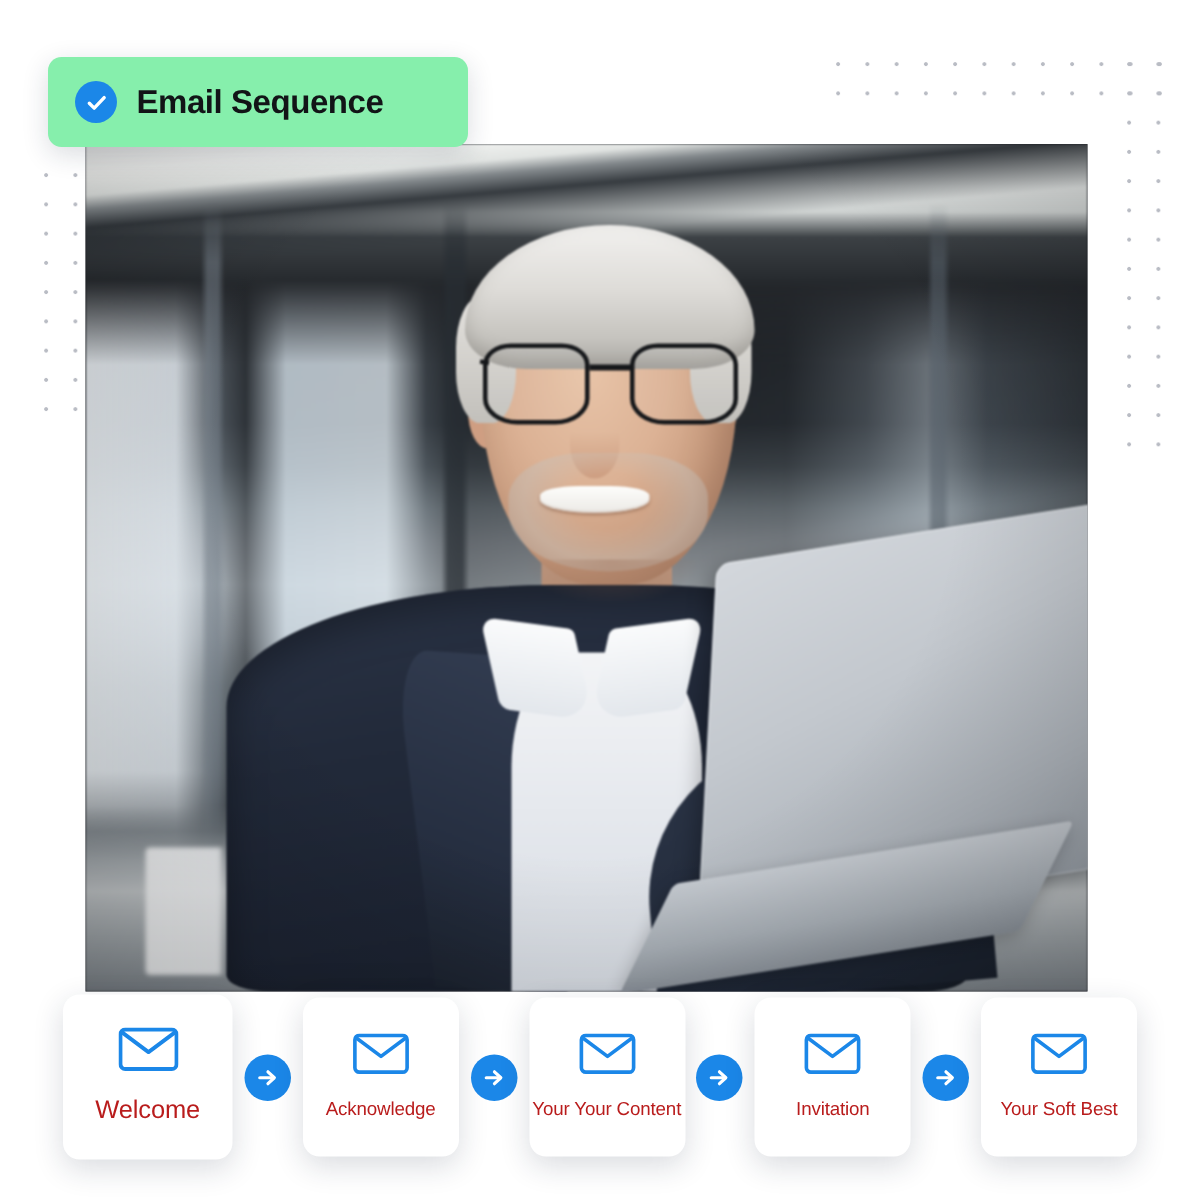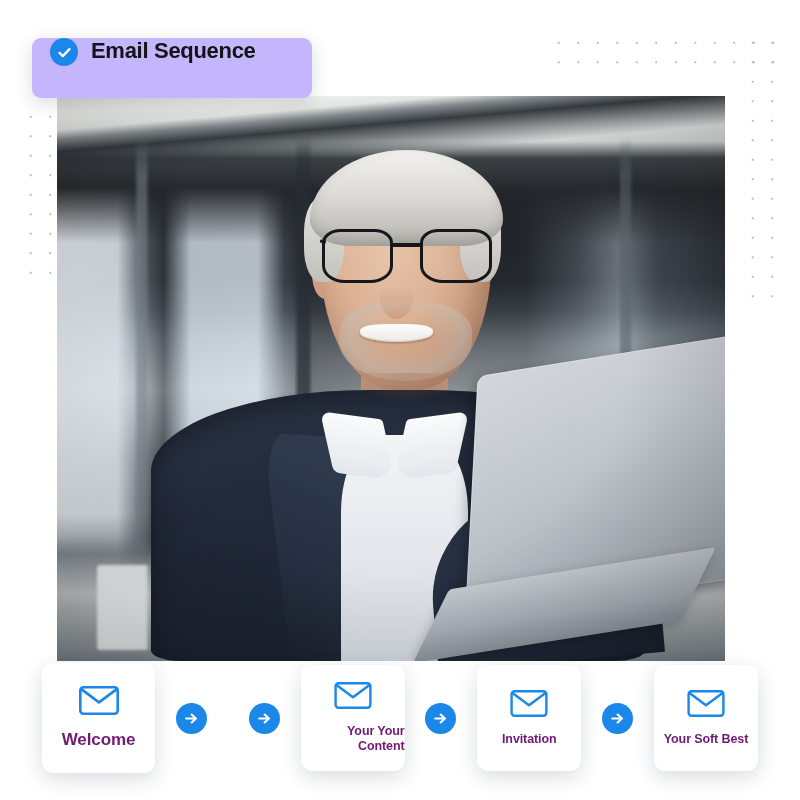--- a/index.html
+++ b/index.html
@@ -308,25 +308,25 @@
   #photo .vignette {
     position: absolute; inset: 0;
     background: radial-gradient(ellipse at 50% 40%, rgba(0,0,0,0) 52%, rgba(0,0,0,.22) 100%);
   }
 
   
   #badge {
     position: absolute;
     left: 32px; top: 38px;
     width: 280px; height: 60px;
-    background: #c4b5fd;
+    background: #86efac;
     border-radius: 9px;
     box-shadow: 0 5px 18px rgba(24,35,60,.16);
     display: flex;
-    align-items: flex-start;
+    align-items: center;
     padding-left: 18px;
     gap: 13px;
     z-index: 5;
   }
   #badge .check {
     width: 28px; height: 28px;
     border-radius: 50%;
     background: #1b87e8;
     display: flex; align-items: center; justify-content: center;
     flex: 0 0 auto;
@@ -355,22 +355,22 @@
     box-shadow: 0 6px 20px rgba(24,35,60,.16);
     display: flex;
     flex-direction: column;
     align-items: center;
     justify-content: center;
     gap: 11px;
     flex: 0 0 auto;
   }
   .step-card .env { display: block; }
   .step-card .step-label {
-    color: #701a75;
-    font-weight: 700;
+    color: #b91c1c;
+    font-weight: 400;
     text-align: right;
     line-height: 1.18;
     letter-spacing: -0.1px;
   }
   .step-card.lg { width: 113px; height: 110px; }
   .step-card.lg .step-label { font-size: 17px; }
   .step-card.sm { width: 104px; height: 106px; }
   .step-card.sm .step-label { font-size: 12.5px; }
 
   .arrow-conn {
@@ -464,20 +464,29 @@
 
     <div class="gap">
       <span class="arrow-conn">
         <svg width="17" height="17" viewBox="0 0 24 24" aria-hidden="true">
           <path d="M4.5 12h13" fill="none" stroke="#ffffff" stroke-width="3" stroke-linecap="round"></path>
           <path d="M12.2 6.4L18.2 12l-6 5.6" fill="none" stroke="#ffffff" stroke-width="3" stroke-linecap="round" stroke-linejoin="round"></path>
         </svg>
       </span>
     </div>
 
+    <div class="step-card sm">
+      <span class="env">
+        <svg width="38" height="27" viewBox="0 0 40 29" aria-hidden="true">
+          <rect x="1.3" y="1.3" width="37.4" height="26.4" rx="3.2" fill="none" stroke="#1b87e8" stroke-width="2.6"></rect>
+          <path d="M2.6 3.4 L20 16.4 L37.4 3.4" fill="none" stroke="#1b87e8" stroke-width="2.6" stroke-linecap="round" stroke-linejoin="round"></path>
+        </svg>
+      </span>
+      <span class="step-label">Acknowledge</span>
+    </div>
 
     <div class="gap">
       <span class="arrow-conn">
         <svg width="17" height="17" viewBox="0 0 24 24" aria-hidden="true">
           <path d="M4.5 12h13" fill="none" stroke="#ffffff" stroke-width="3" stroke-linecap="round"></path>
           <path d="M12.2 6.4L18.2 12l-6 5.6" fill="none" stroke="#ffffff" stroke-width="3" stroke-linecap="round" stroke-linejoin="round"></path>
         </svg>
       </span>
     </div>
 

